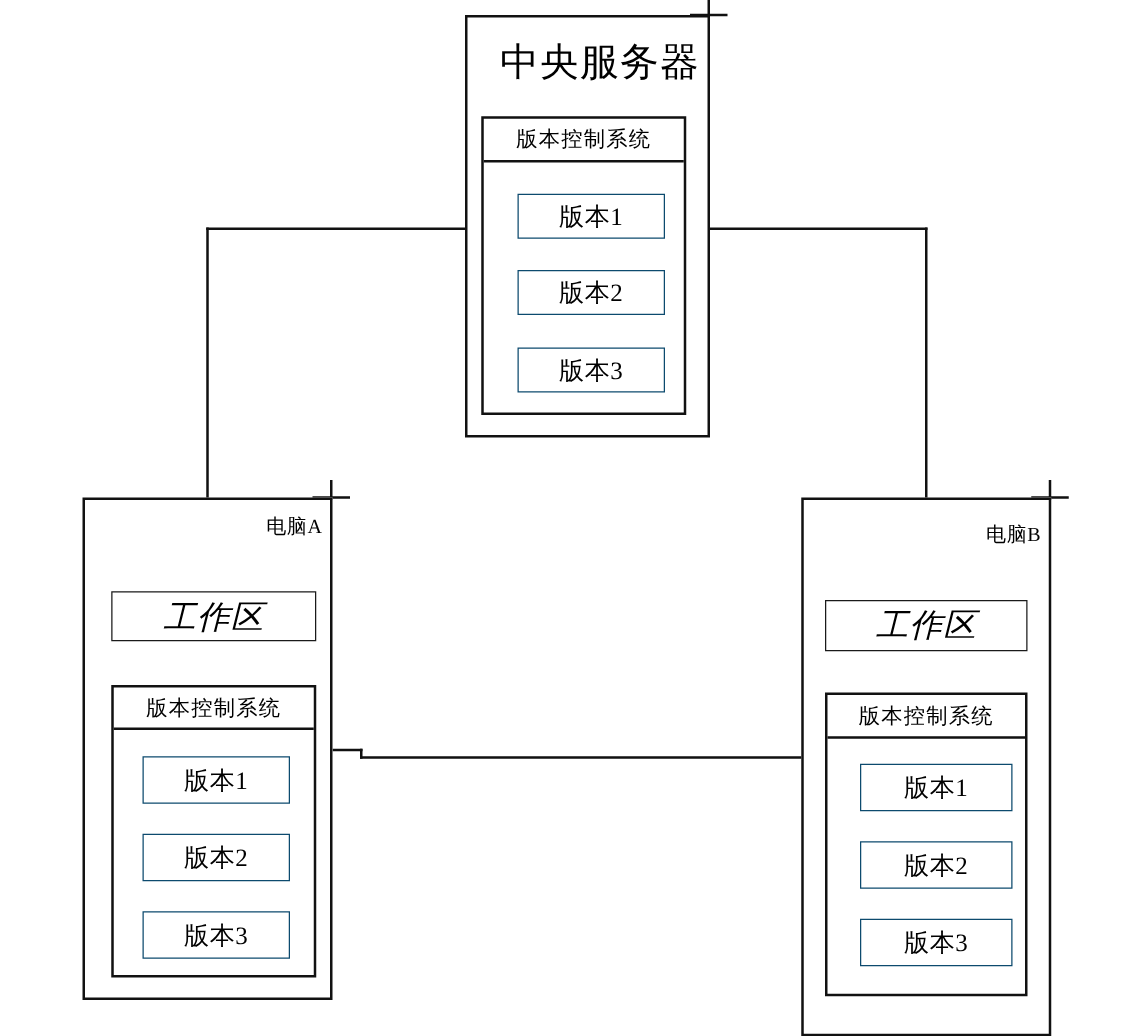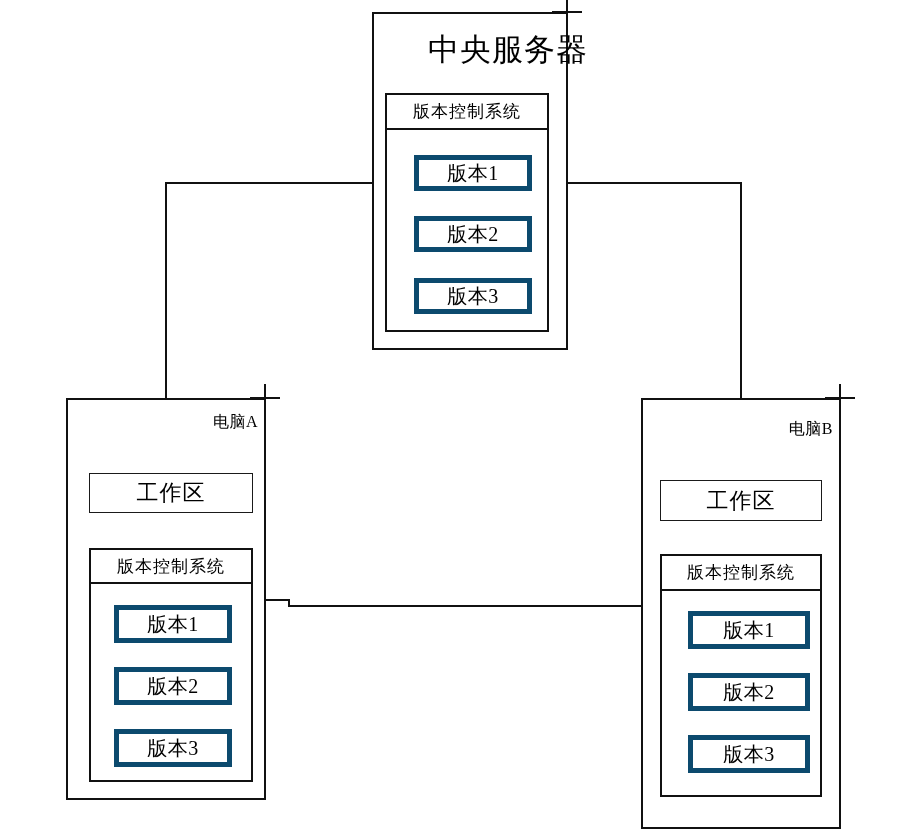--- a/index.html
+++ b/index.html
@@ -37,34 +37,34 @@
   }
   .machine-title {
     position: absolute;
     text-align: right;
     white-space: nowrap;
     line-height: 1;
   }
   .title-server {
     font-size: 31px;
     letter-spacing: 1px;
-    padding-left: 28px;
   }
   .title-computer {
     font-size: 16px;
     letter-spacing: 0.5px;
   }
 
   
   .workspace {
     display: flex;
     align-items: center;
     justify-content: center;
-    font-size: 22px;
+    font-size: 26px;
     letter-spacing: 1px;
+    font-style: italic;
   }
 
   
   .vcs {
     border: 2px solid #111111;
   }
   .vcs-header {
     position: absolute;
     left: 0;
     top: 0;
@@ -77,21 +77,21 @@
     font-size: 17px;
     letter-spacing: 1px;
     font-family: "DejaVu Sans", "Liberation Sans", sans-serif;
   }
   .version {
     display: flex;
     align-items: center;
     justify-content: center;
     font-size: 20px;
     letter-spacing: 0.5px;
-    border: 5px solid #0c4a6e;
+    border: 1px solid #0c4a6e;
   }
 
   
   .line-h {
     position: absolute;
     background: #111111;
     height: 2px;
   }
   .line-v {
     position: absolute;

